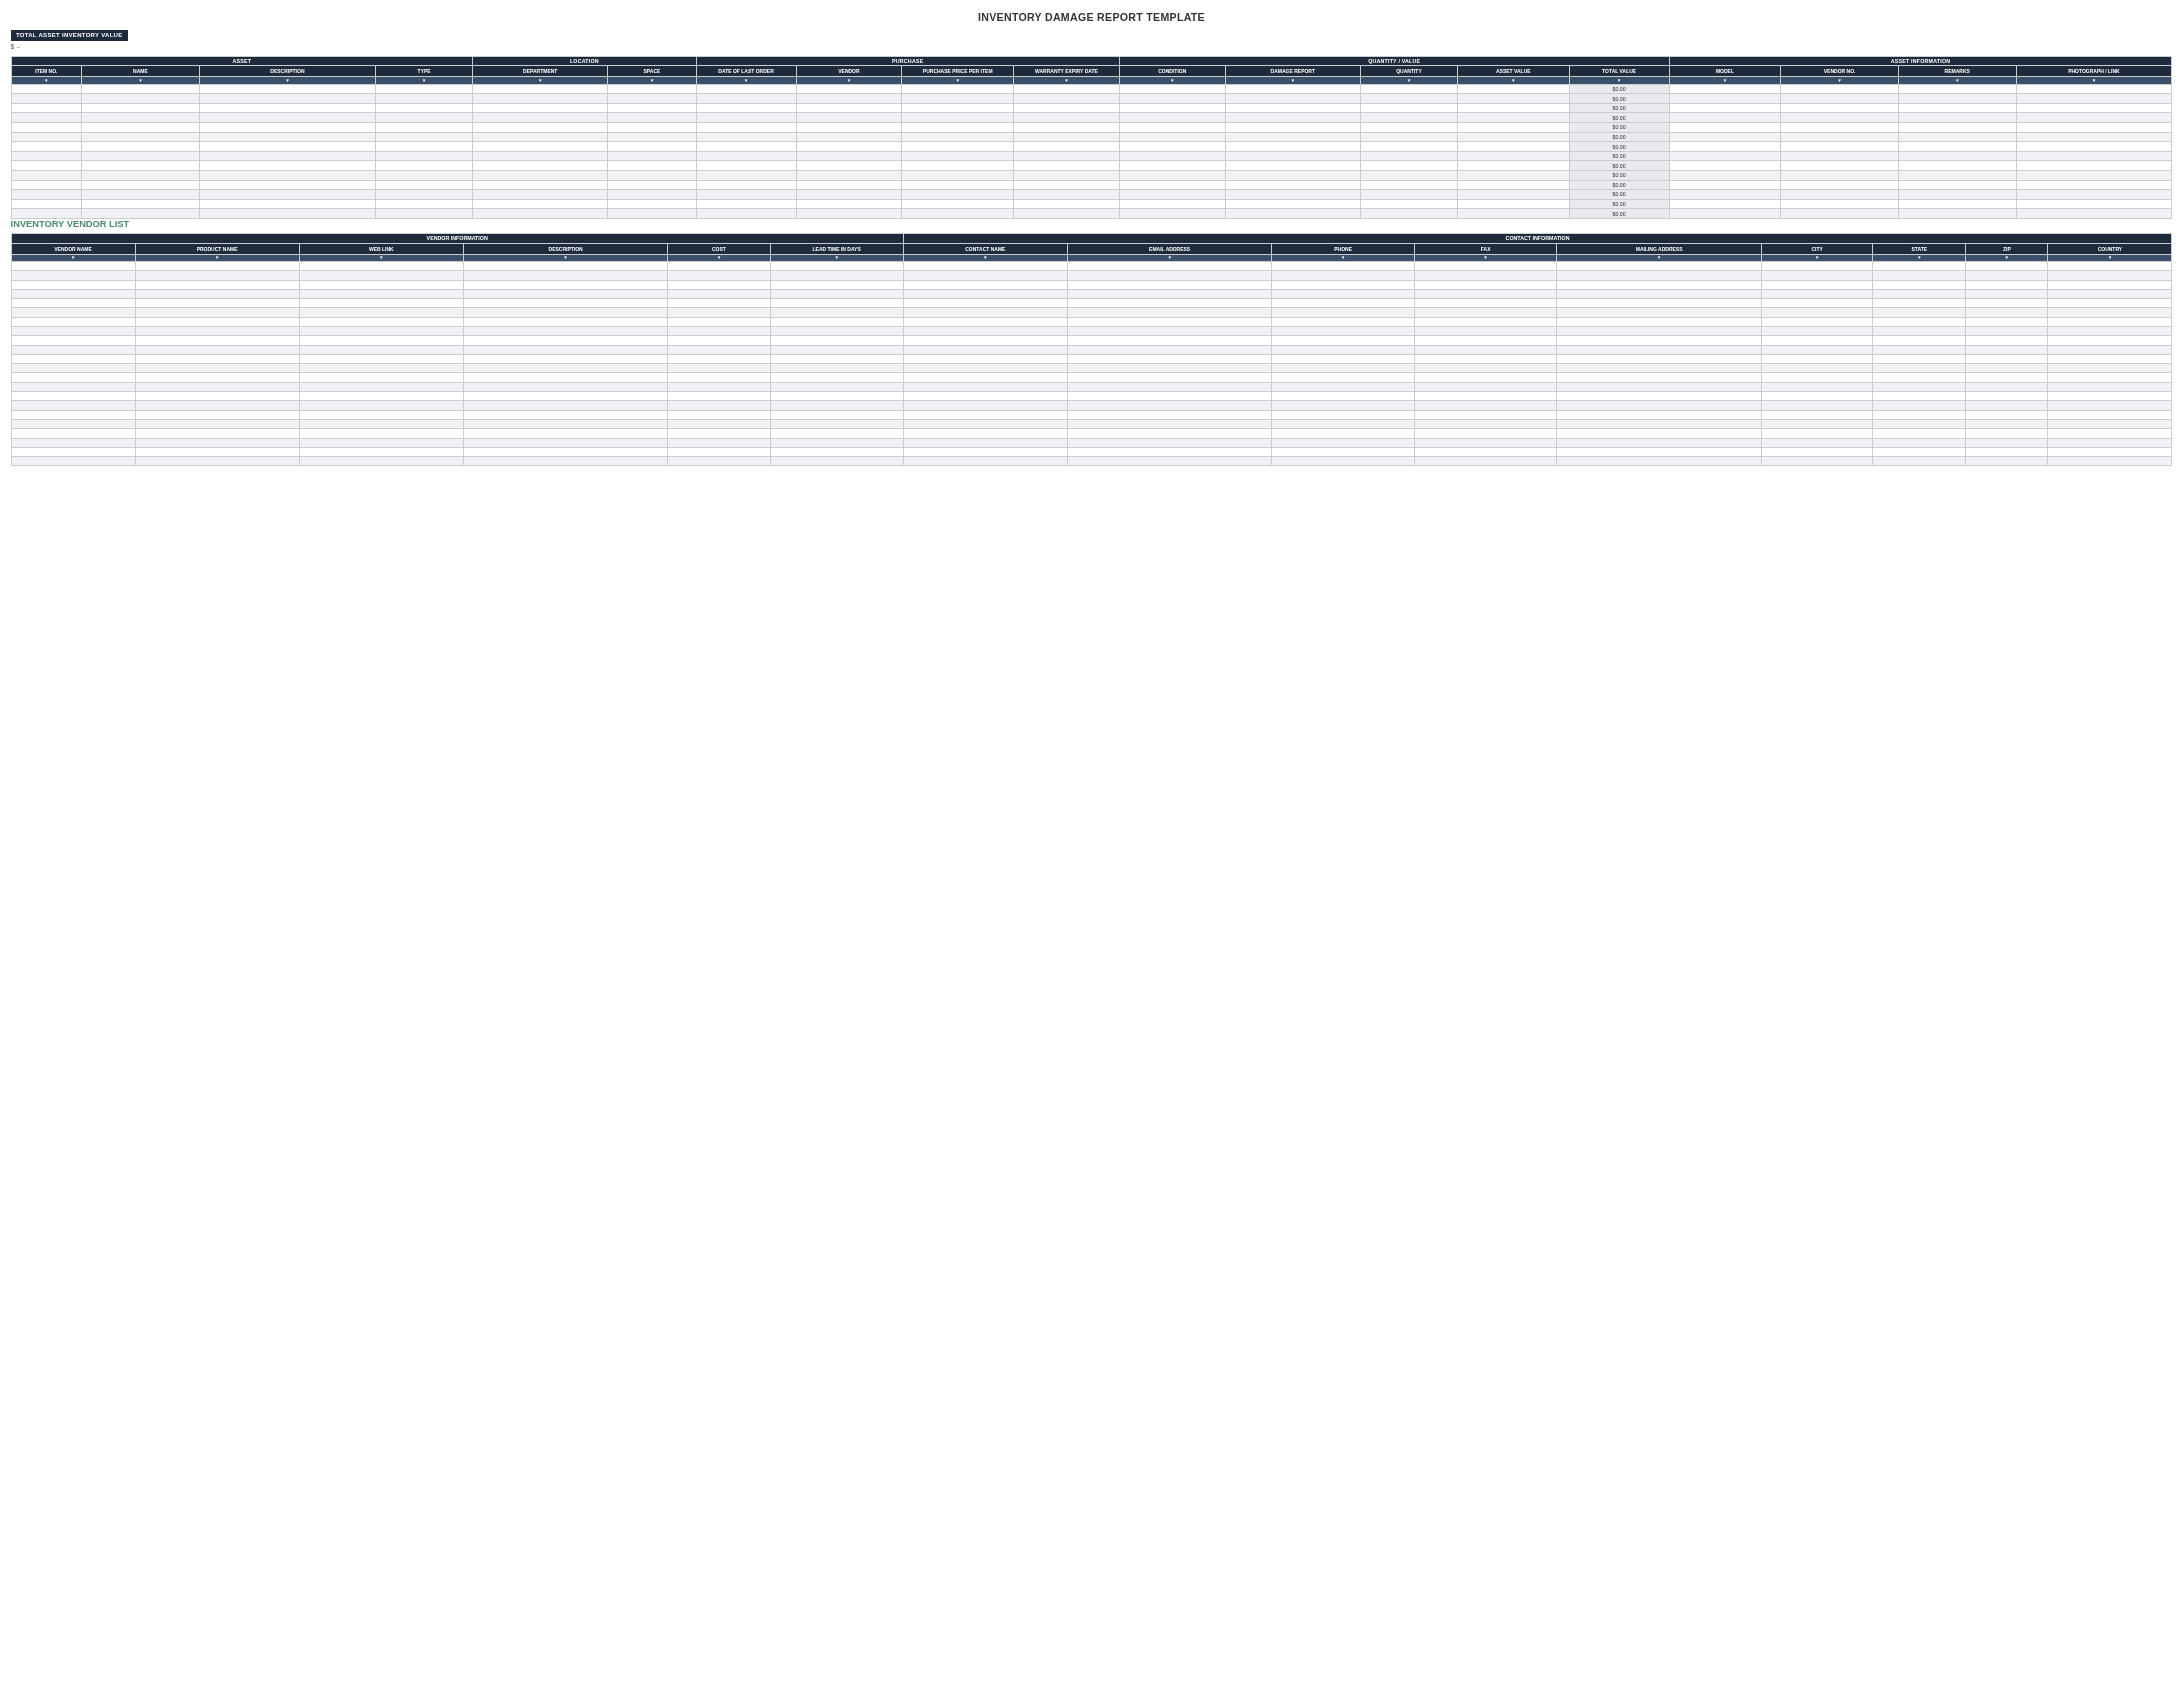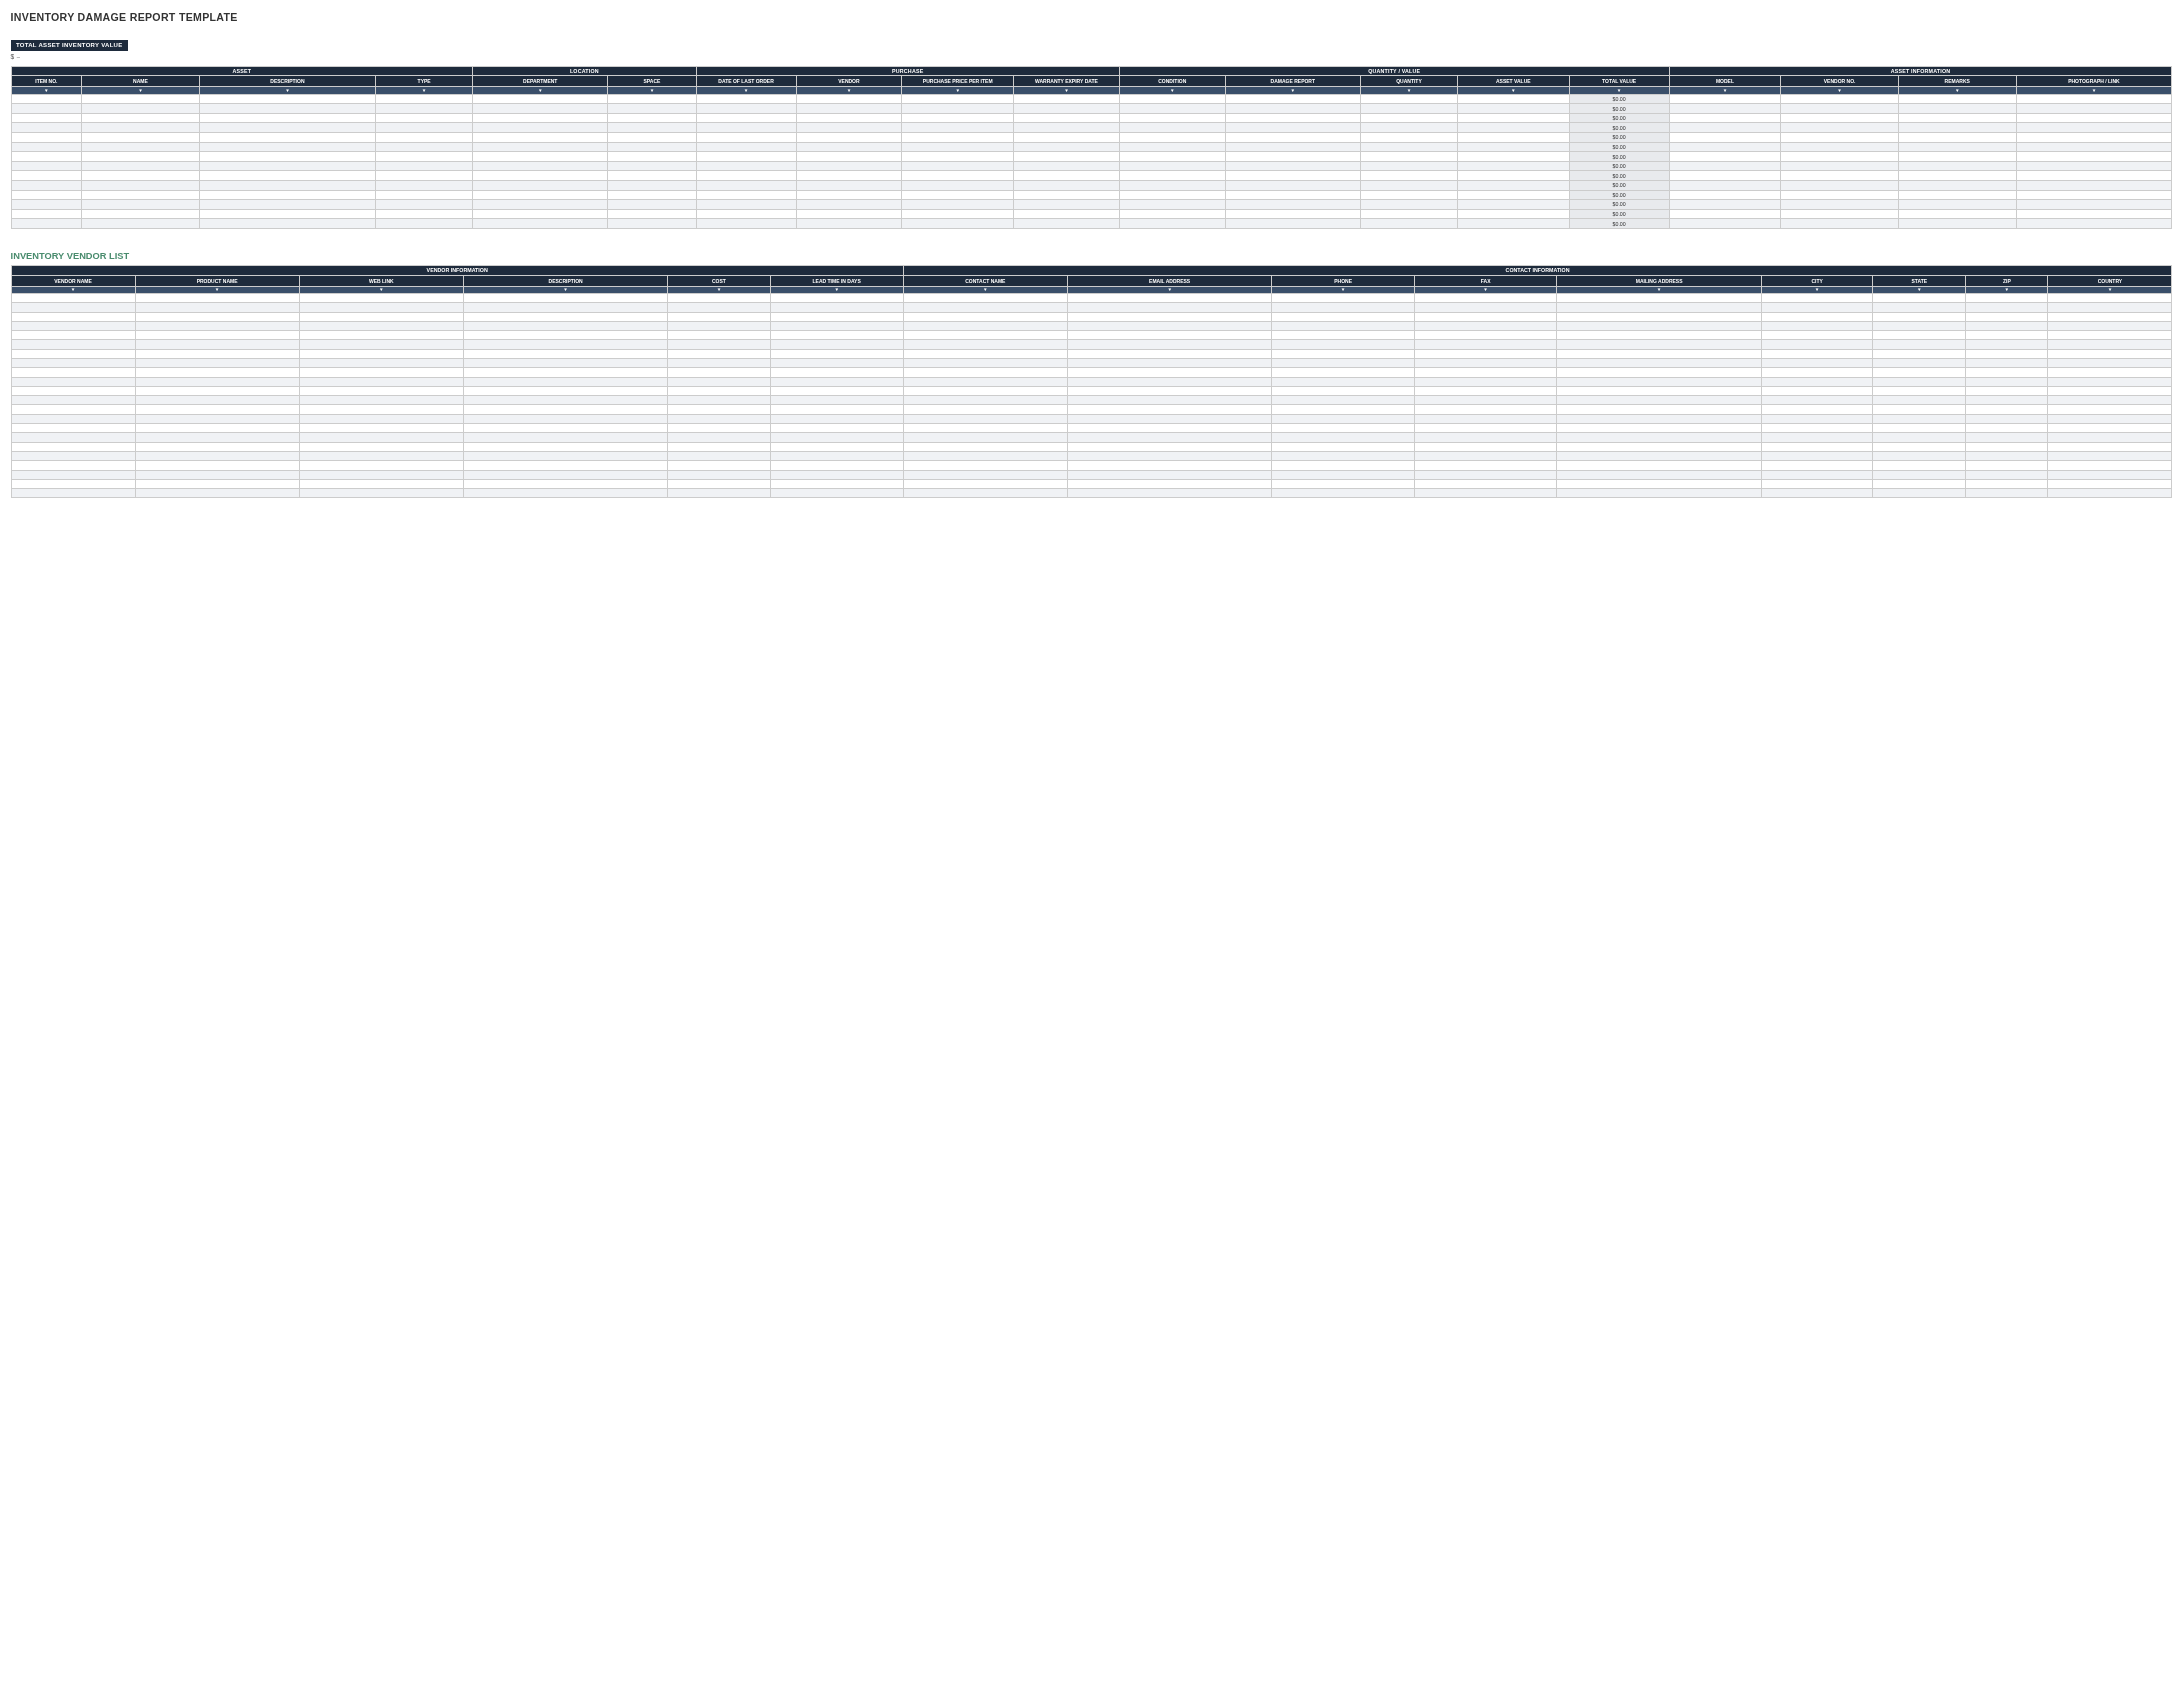--- a/index.html
+++ b/index.html
@@ -7,22 +7,23 @@
       background: #fff;
       font-family: Arial, sans-serif;
       font-size: 6.6px;
       color: #333;
       padding: 10.6px;
     }
     .page-title {
       font-size: 10.6px;
       font-weight: bold;
       color: #333;
-      margin-bottom: 17px;
+      margin-bottom: 7px;
       letter-spacing: 0.3px;
+      text-align: center;
     }
     .total-asset-box {
       background: #1e2b3c;
       color: #fff;
       font-size: 6px;
       font-weight: bold;
       padding: 2.6px 5.3px;
       display: inline-block;
       margin-bottom: 2.6px;
       letter-spacing: 0.3px;
@@ -33,21 +34,21 @@
       margin-bottom: 5.3px;
       display: flex;
       align-items: center;
       gap: 2.6px;
     }
     .formula-row span.dollar { font-size: 6.6px; }
     .section-title {
       font-size: 9.3px;
       font-weight: bold;
       color: #4a8c6e;
-      margin: 22px 0 4px 0;
+      margin: 0 0 4px 0;
     }
 
     
     table {
       border-collapse: collapse;
       width: 100%;
     }
     .main-table, .vendor-table {
       border: 0.7px solid #aaa;
     }

